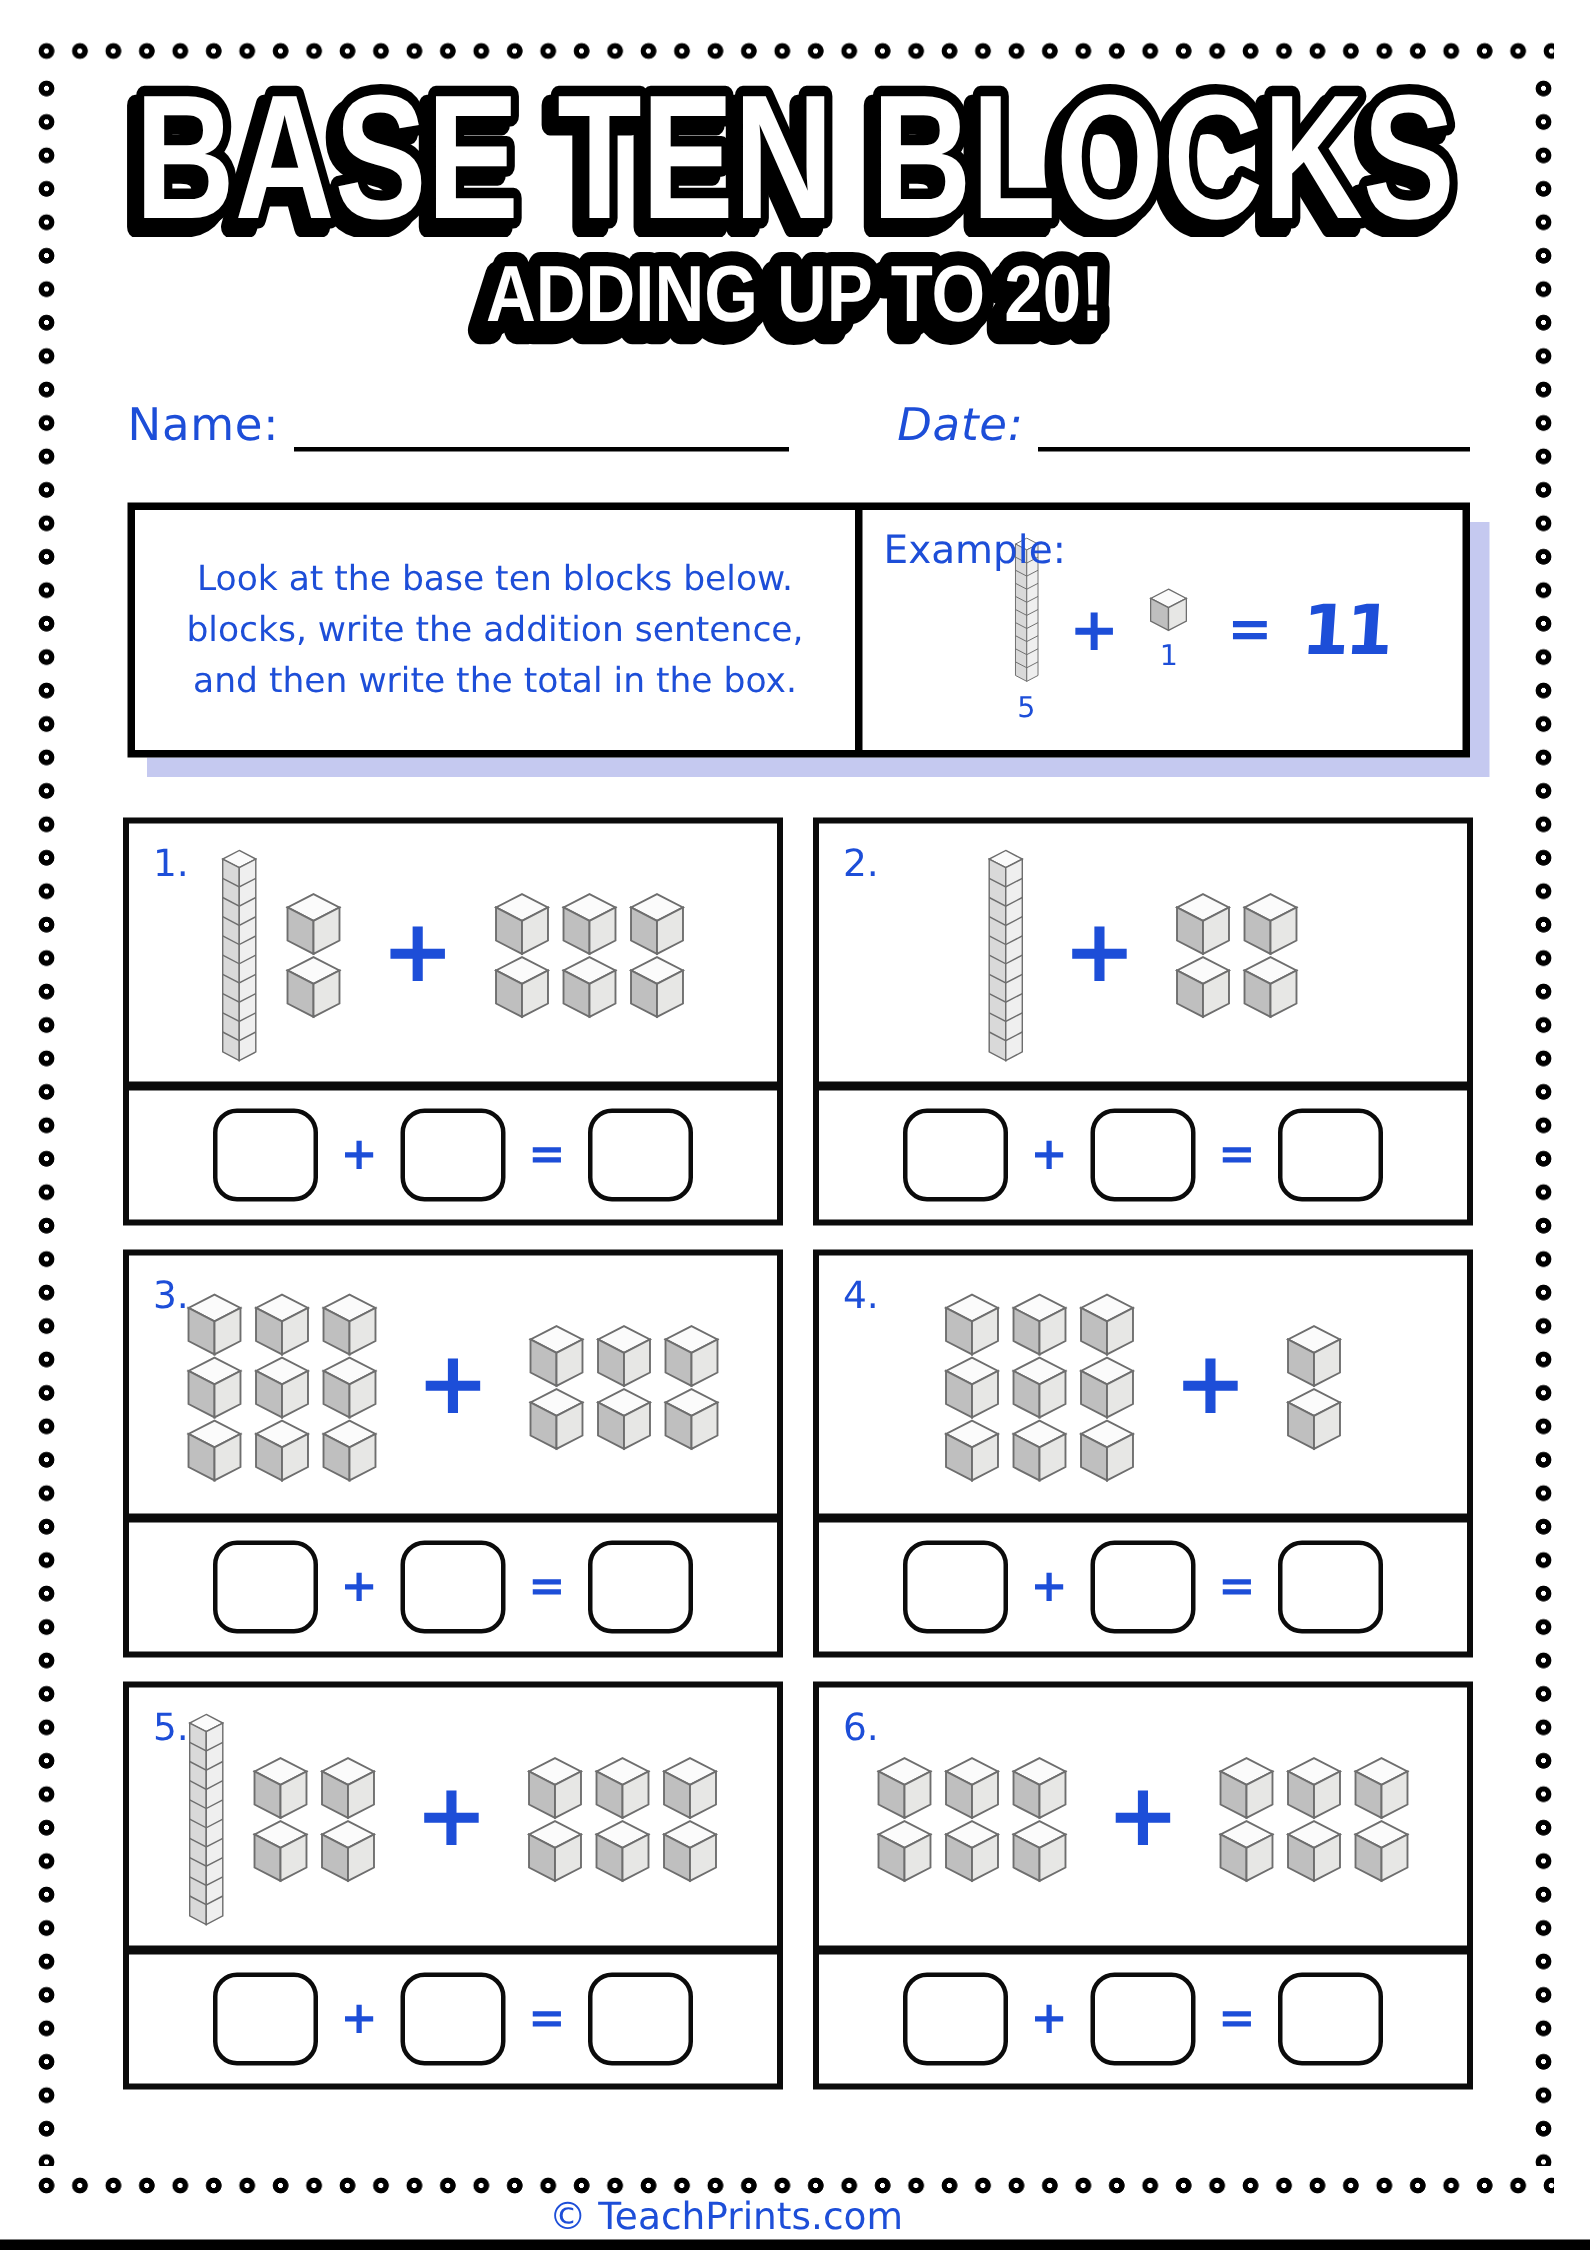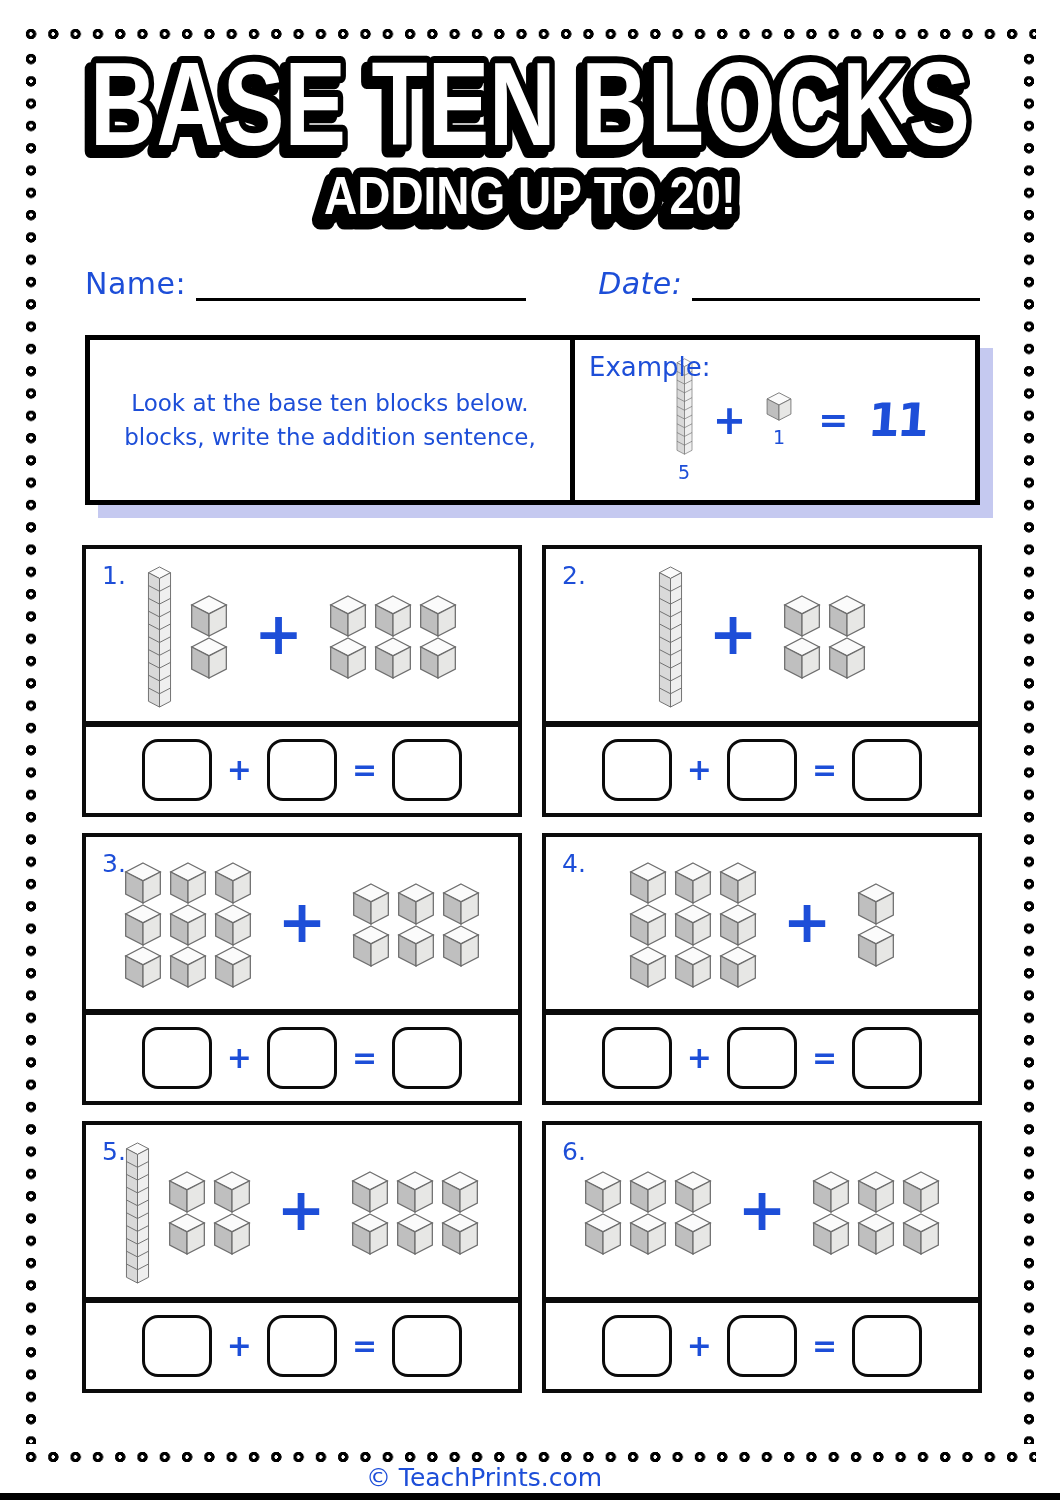--- a/index.html
+++ b/index.html
@@ -156,20 +156,21 @@
       <span class="field-label">Date:</span>
       <span class="write-line date-line"></span>
     </div>
   </div>
 
   <div class="instruction-box">
     <div class="instr-cell">
       <div class="instr-text" id="instr-text">
           <div>Look at the base ten blocks below.</div>
           <div>blocks, write the addition sentence,</div>
+          <div>and then write the total in the box.</div>
         </div>
     </div>
     <div class="example-cell">
       <span class="example-label">Example:</span>
       <div class="example-row">
         <div class="block-figure">
           <svg class="rod rod-sm" viewBox="0 0 26 148">
               <use href="#sym-rod"></use>
             </svg>
           <span class="block-value">5</span>

